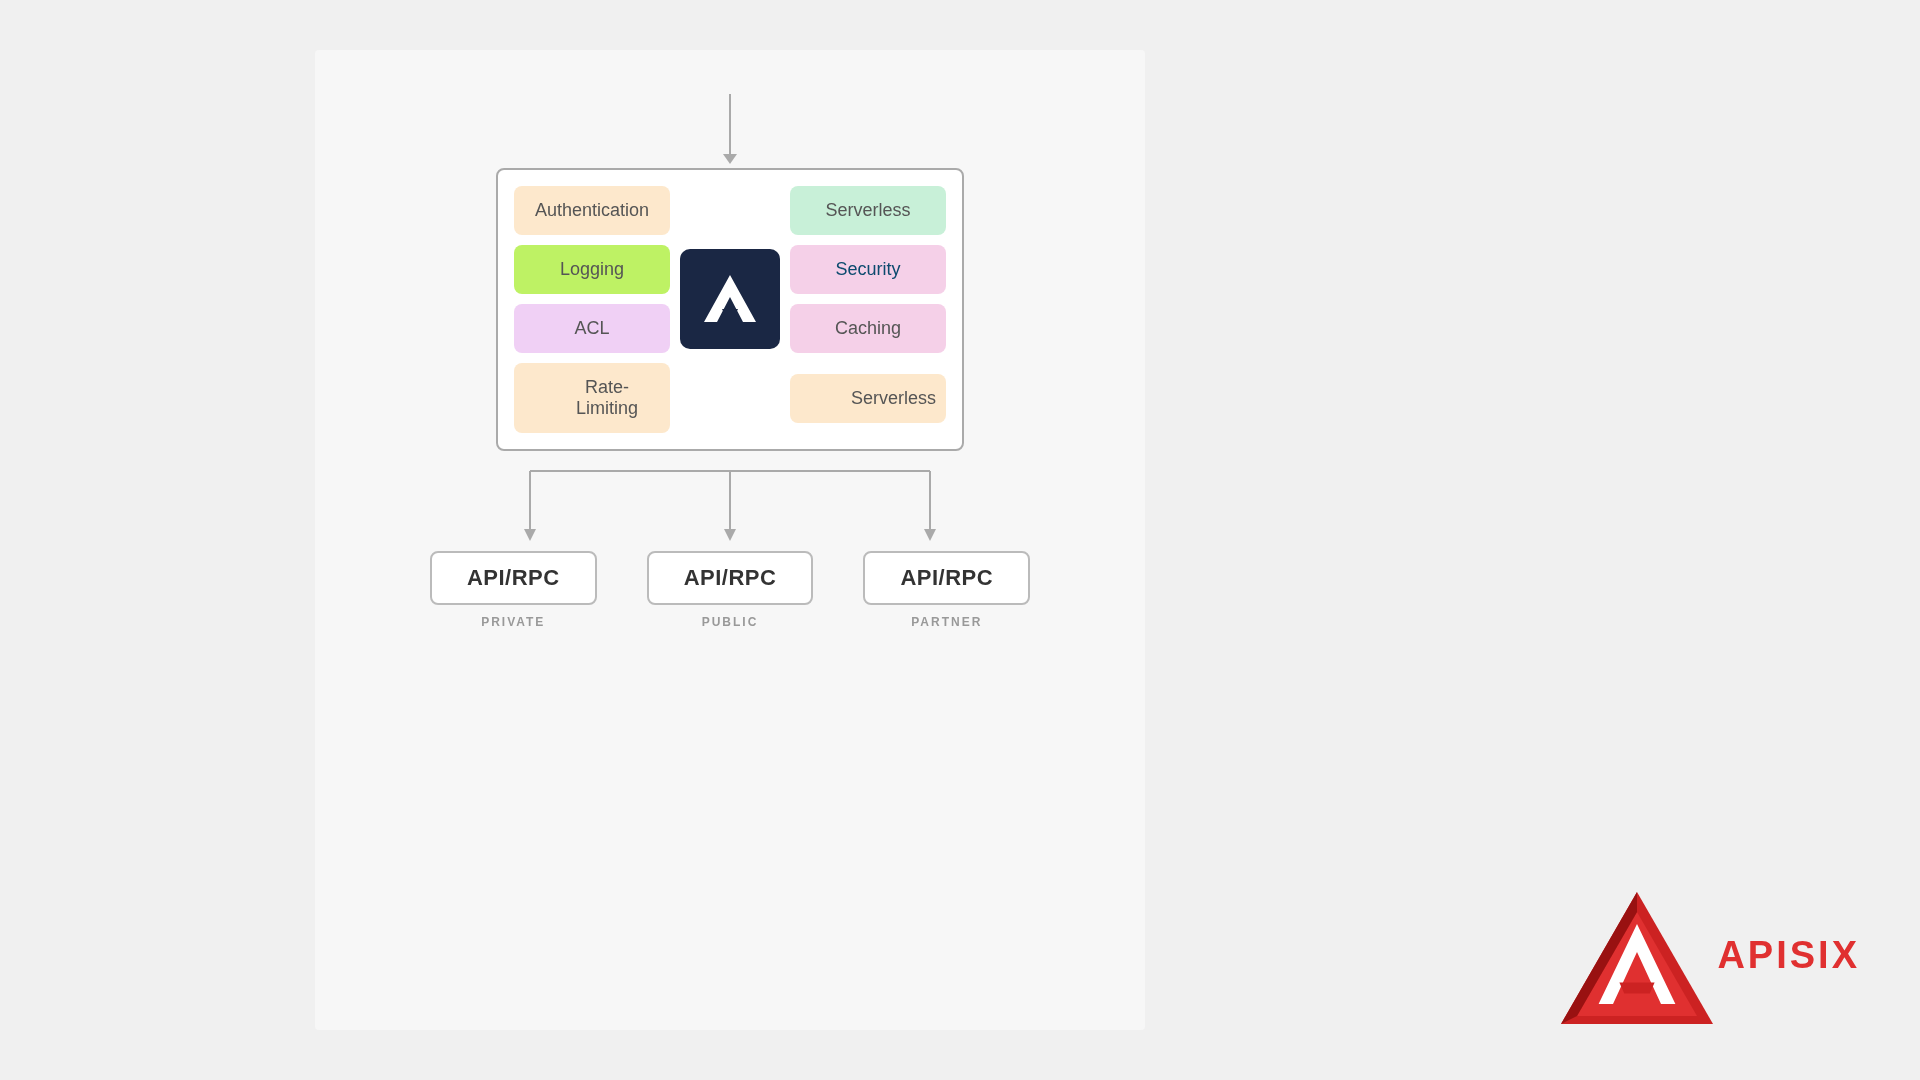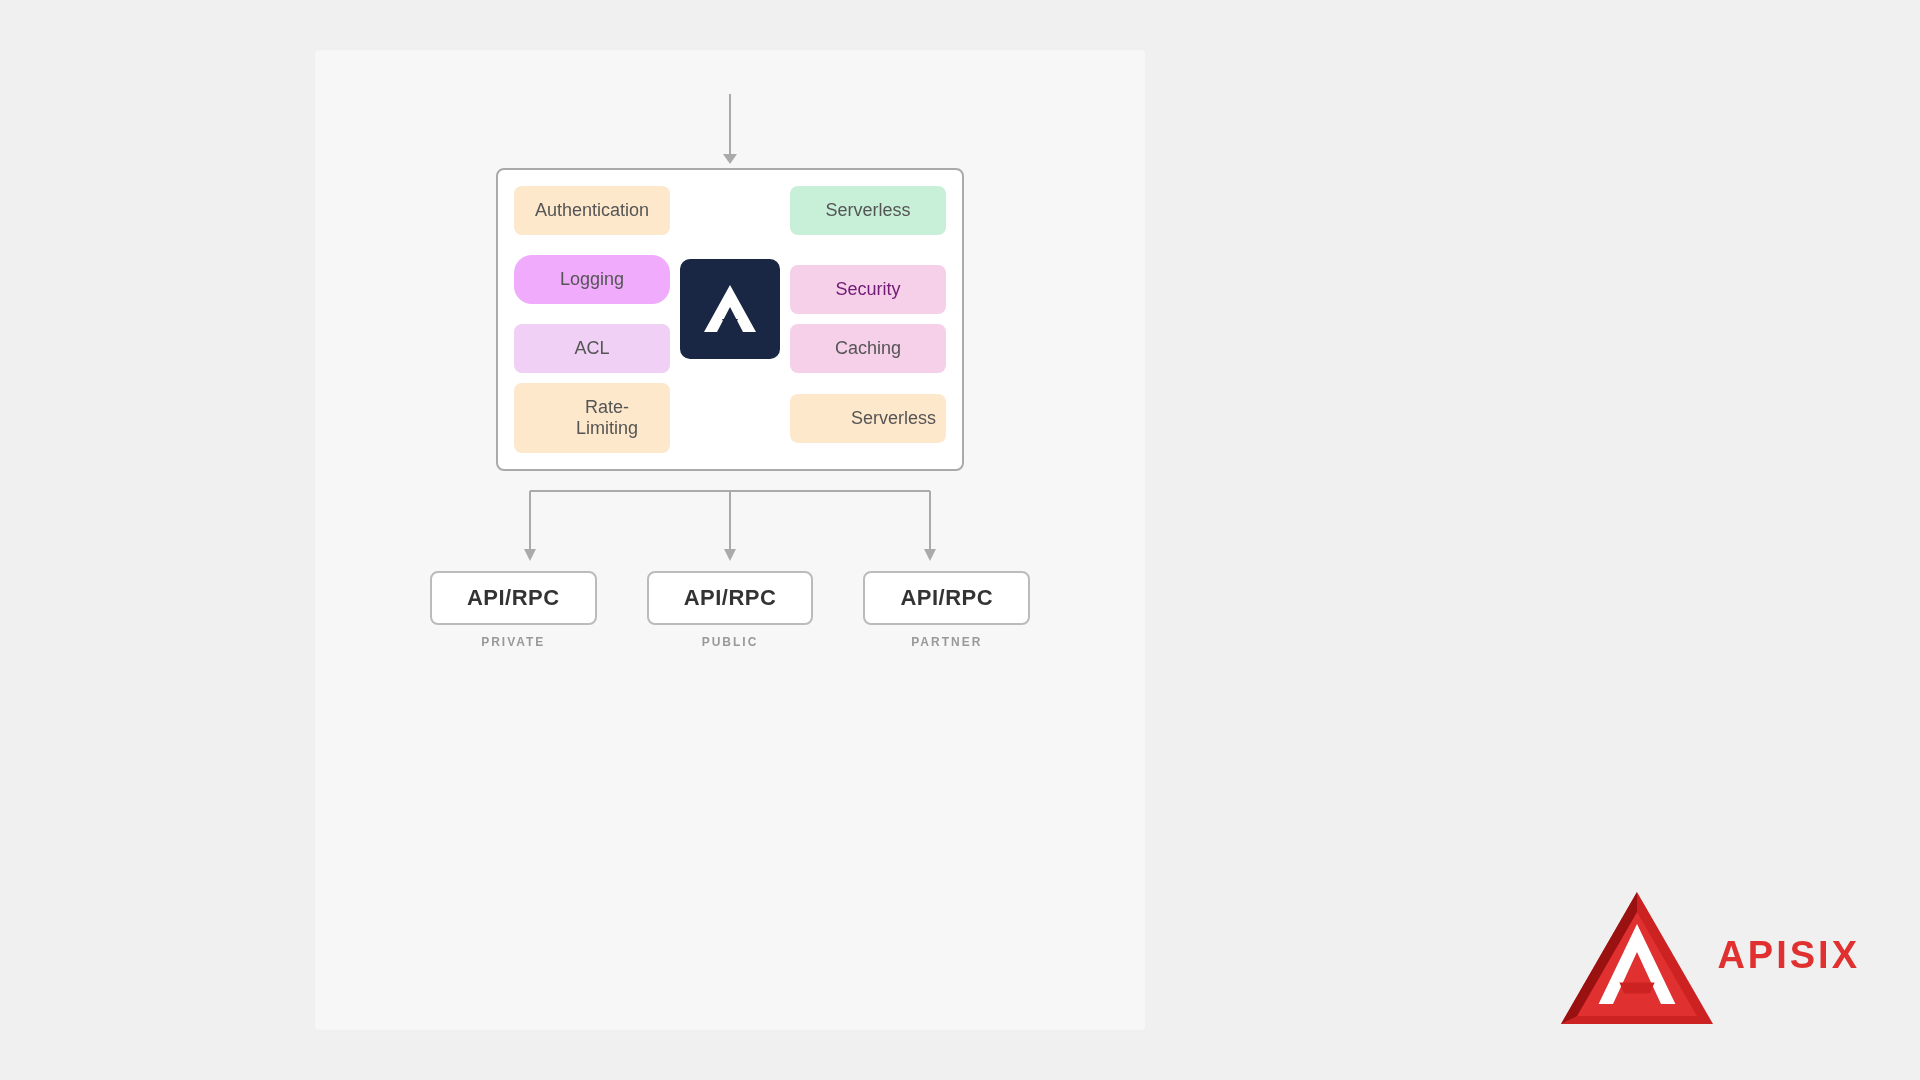--- a/index.html
+++ b/index.html
@@ -83,22 +83,22 @@
     .plugin-cell {
       border-radius: 8px;
       padding: 14px 10px;
       text-align: center;
       font-size: 18px;
       font-weight: 500;
     }
 
     .cell-authentication { background: #fde8cc; color: #555; }
     .cell-monitoring { background: #c8f0d8; color: #555; }
-    .cell-logging { background: #f0abfc; color: #555; border-radius: 18px; }
-    .cell-security { background: #f5d0e8; color: #701a75; margin-top: 20px; }
+    .cell-logging { background: #bef264; color: #555; }
+    .cell-security { background: #f5d0e8; color: #0c4a6e; }
     .cell-acl { background: #f0d0f5; color: #555; }
     .cell-caching { background: #f5d0e8; color: #555; }
     .cell-rate-limiting { background: #fde8cc; color: #555; }
     .cell-serverless { background: #fde8cc; color: #555; text-align: right; }
 
     
     .logo-cell {
       grid-row: 2 / 4;
       grid-column: 2 / 3;
       width: 100px;

